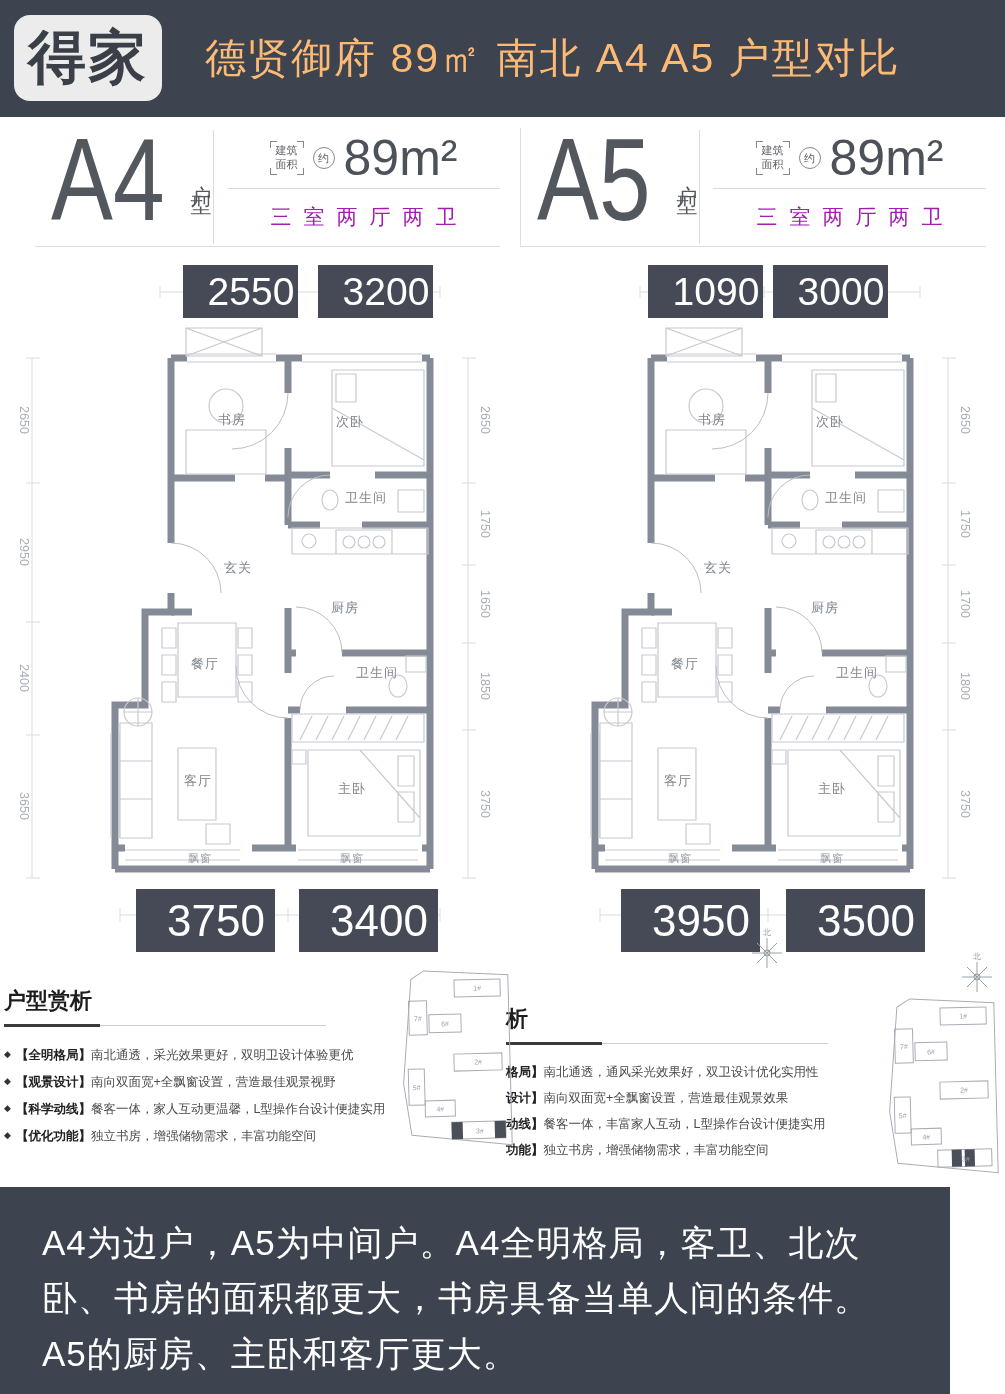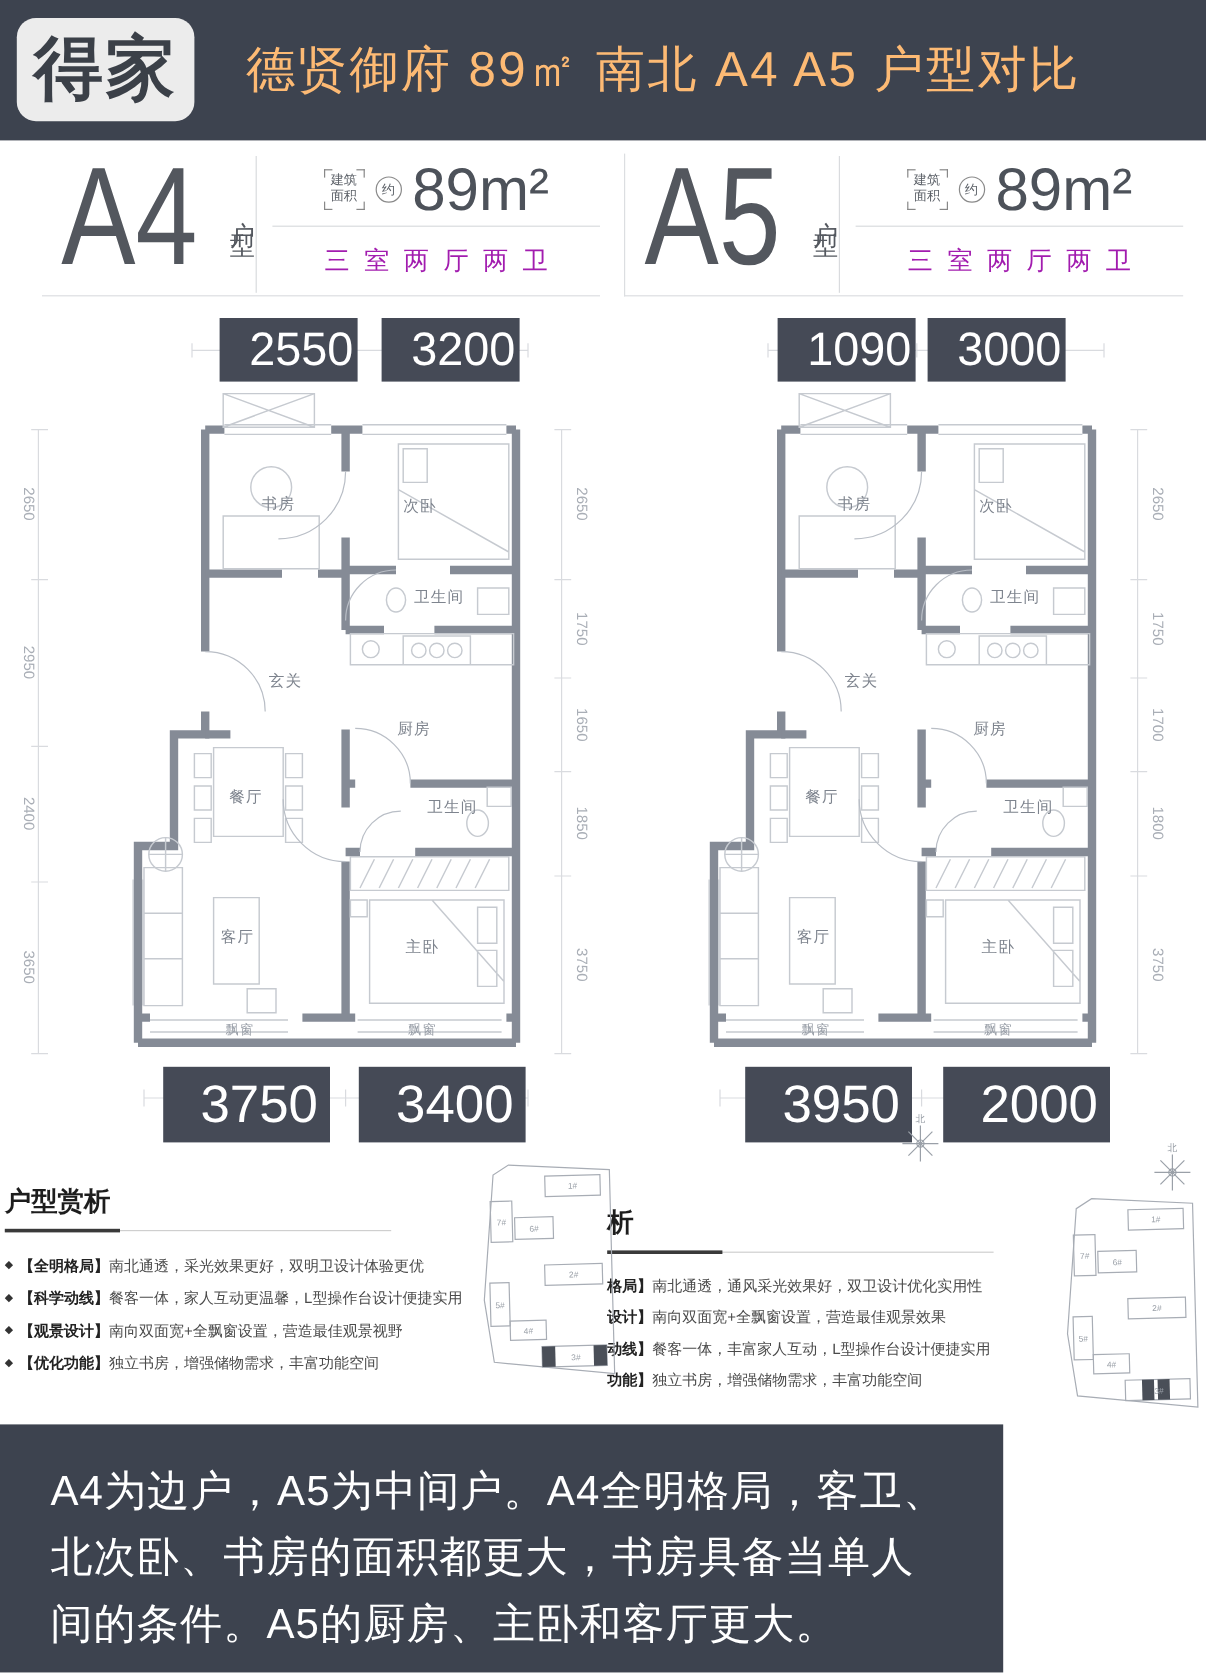--- a/index.html
+++ b/index.html
@@ -59,21 +59,21 @@
   .bl .dia{font-size:9px;color:#333;margin-right:5px;vertical-align:2px;}
   .bl b{color:#222;}
   .thumb{position:absolute;}
   .thumb.left{left:398px;top:962px;transform:rotate(-1.5deg);}
   .thumb.right{left:884px;top:990px;transform:rotate(-1.5deg);}
   .compass{position:absolute;}
   .compass.left{left:750px;top:926px;}
   .compass.right{left:960px;top:950px;}
   .cmpn{font-size:8px;fill:#9aa0a8;text-anchor:middle;}
   
-  .band{position:absolute;left:0;top:1187px;width:836px;height:207px;background:#3d434f;}
+  .band{position:absolute;left:0;top:1187px;width:950px;height:207px;background:#3d434f;}
   .band p{margin:0;padding:28px 42px 0 42px;color:#fff;font-size:35px;line-height:1.58;
         letter-spacing:1px;}
 </style>
 </head>
 <body>
 
 <div class="page">
 
   <header class="topbar">
     <div class="logo">
@@ -214,32 +214,32 @@
     <text class="rm2" x="352" y="584">飘窗</text>
   </svg>
 
   <div class="dimbox t" style="left:183px">2550</div>
   <div class="dimbox t" style="left:318px">3200</div>
   <div class="dimbox t" style="left:648px">1090</div>
   <div class="dimbox t" style="left:773px">3000</div>
   <div class="dimbox b" style="left:136px">3750</div>
   <div class="dimbox b" style="left:299px">3400</div>
   <div class="dimbox b" style="left:621px">3950</div>
-  <div class="dimbox b" style="left:786px">2000</div>
+  <div class="dimbox b" style="left:786px">3500</div>
 
   <section class="ana left">
     <div class="atitle">户型赏析</div>
     <div class="arule">
         <span class="thin"></span>
         <span class="thick"></span>
       </div>
     <ul class="bl">
       <li><span class="dia">◆</span><b>【全明格局】</b><span>南北通透，采光效果更好，双明卫设计体验更优</span></li>
+      <li><span class="dia">◆</span><b>【观景设计】</b><span>南向双面宽+全飘窗设置，营造最佳观景视野</span></li>
       <li><span class="dia">◆</span><b>【科学动线】</b><span>餐客一体，家人互动更温馨，L型操作台设计便捷实用</span></li>
-      <li><span class="dia">◆</span><b>【观景设计】</b><span>南向双面宽+全飘窗设置，营造最佳观景视野</span></li>
       <li><span class="dia">◆</span><b>【优化功能】</b><span>独立书房，增强储物需求，丰富功能空间</span></li>
     </ul>
   </section>
 
   <section class="ana right">
     <div class="atitle">析</div>
     <div class="arule">
         <span class="thin"></span>
         <span class="thick"></span>
       </div>

